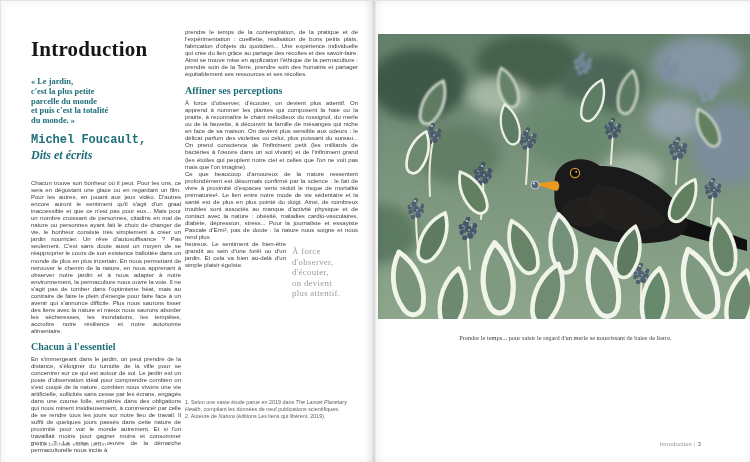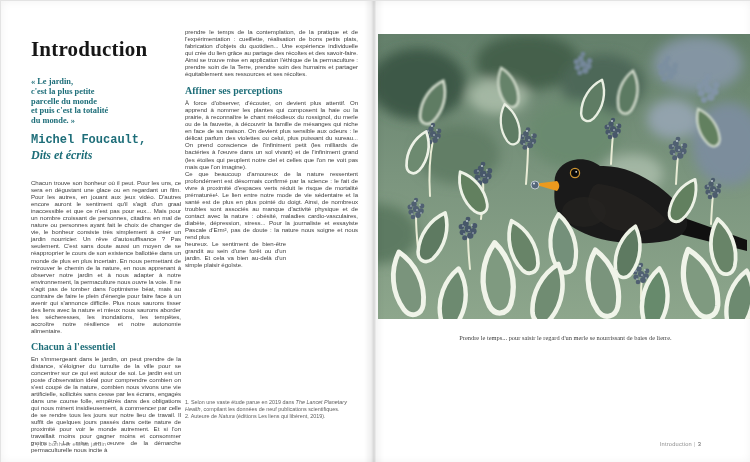--- a/index.html
+++ b/index.html
@@ -108,20 +108,25 @@
       <p class="body-text" style="margin:0;">En s'immergeant dans le jardin, on peut prendre de la distance, s'éloigner du tumulte de la ville pour se concentrer sur ce qui est autour de soi. Le jardin est un poste d'observation idéal pour comprendre combien on s'est coupé de la nature, combien nous vivons une vie artificielle, sollicités sans cesse par les écrans, engagés dans une course folle, empêtrés dans des obligations qui nous minent insidieusement, à commencer par celle de se rendre tous les jours sur notre lieu de travail. Il suffit de quelques jours passés dans cette nature de proximité pour voir le monde autrement. Et si l'on travaillait moins pour gagner moins et consommer moins ? La mise en œuvre de la démarche permaculturelle nous incite à</p>
     </div>
 
     <div class="col col2">
       <p class="body-text" style="margin:0;">prendre le temps de la contemplation, de la pratique et de l'expérimentation : cueillette, réalisation de bons petits plats, fabrication d'objets du quotidien... Une expérience individuelle qui crée du lien grâce au partage des récoltes et des savoir-faire. Ainsi se trouve mise en application l'éthique de la permaculture : prendre soin de la Terre, prendre soin des humains et partager équitablement ses ressources et ses récoltes.</p>
       <h2 class="section-heading">Affiner ses perceptions</h2>
       <p class="body-text" style="margin:0;">À force d'observer, d'écouter, on devient plus attentif. On apprend à nommer les plantes qui composent la haie ou la prairie, à reconnaître le chant mélodieux du rossignol, du merle ou de la fauvette, à découvrir la famille de mésanges qui niche en face de sa maison. On devient plus sensible aux odeurs : le délicat parfum des violettes ou celui, plus puissant du sureau... On prend conscience de l'infiniment petit (les milliards de bactéries à l'œuvre dans un sol vivant) et de l'infiniment grand (les étoiles qui peuplent notre ciel et celles que l'on ne voit pas mais que l'on imagine).</p>
       <p class="body-text" style="margin:0;">Ce que beaucoup d'amoureux de la nature ressentent profondément est désormais confirmé par la science : le fait de vivre à proximité d'espaces verts réduit le risque de mortalité prématurée¹. Le lien entre notre mode de vie sédentaire et la santé est de plus en plus pointé du doigt. Ainsi, de nombreux troubles sont associés au manque d'activité physique et de contact avec la nature : obésité, maladies cardio-vasculaires, diabète, dépression, stress... Pour la journaliste et essayiste Pascale d'Erm², pas de doute : la nature nous soigne et nous rend plus</p>
       <div class="wrap-row">
         <p class="body-text narrow-cont" style="margin:0;">heureux. Le sentiment de bien-être grandit au sein d'une forêt ou d'un jardin. Et cela va bien au-delà d'un simple plaisir égoïste.</p>
+        <div class="pullquote">À force
+d'observer,
+d'écouter,
+on devient
+plus attentif.</div>
       </div>
     </div>
 
     <div class="footnotes">
       <p class="fn"><span>1. Selon une vaste étude parue en 2019 dans </span><span class="fn-italic">The Lancet Planetary Health</span><span>, compilant les données de neuf publications scientifiques.</span></p>
       <p class="fn"><span>2. Auteure de </span><span class="fn-italic">Natura</span><span> (éditions Les liens qui libèrent, 2019).</span></p>
     </div>
 
     <div class="folio folio-left">
       <span class="pagenum">2</span><span class="sep">|</span><span>Le bonheur est au jardin</span>

